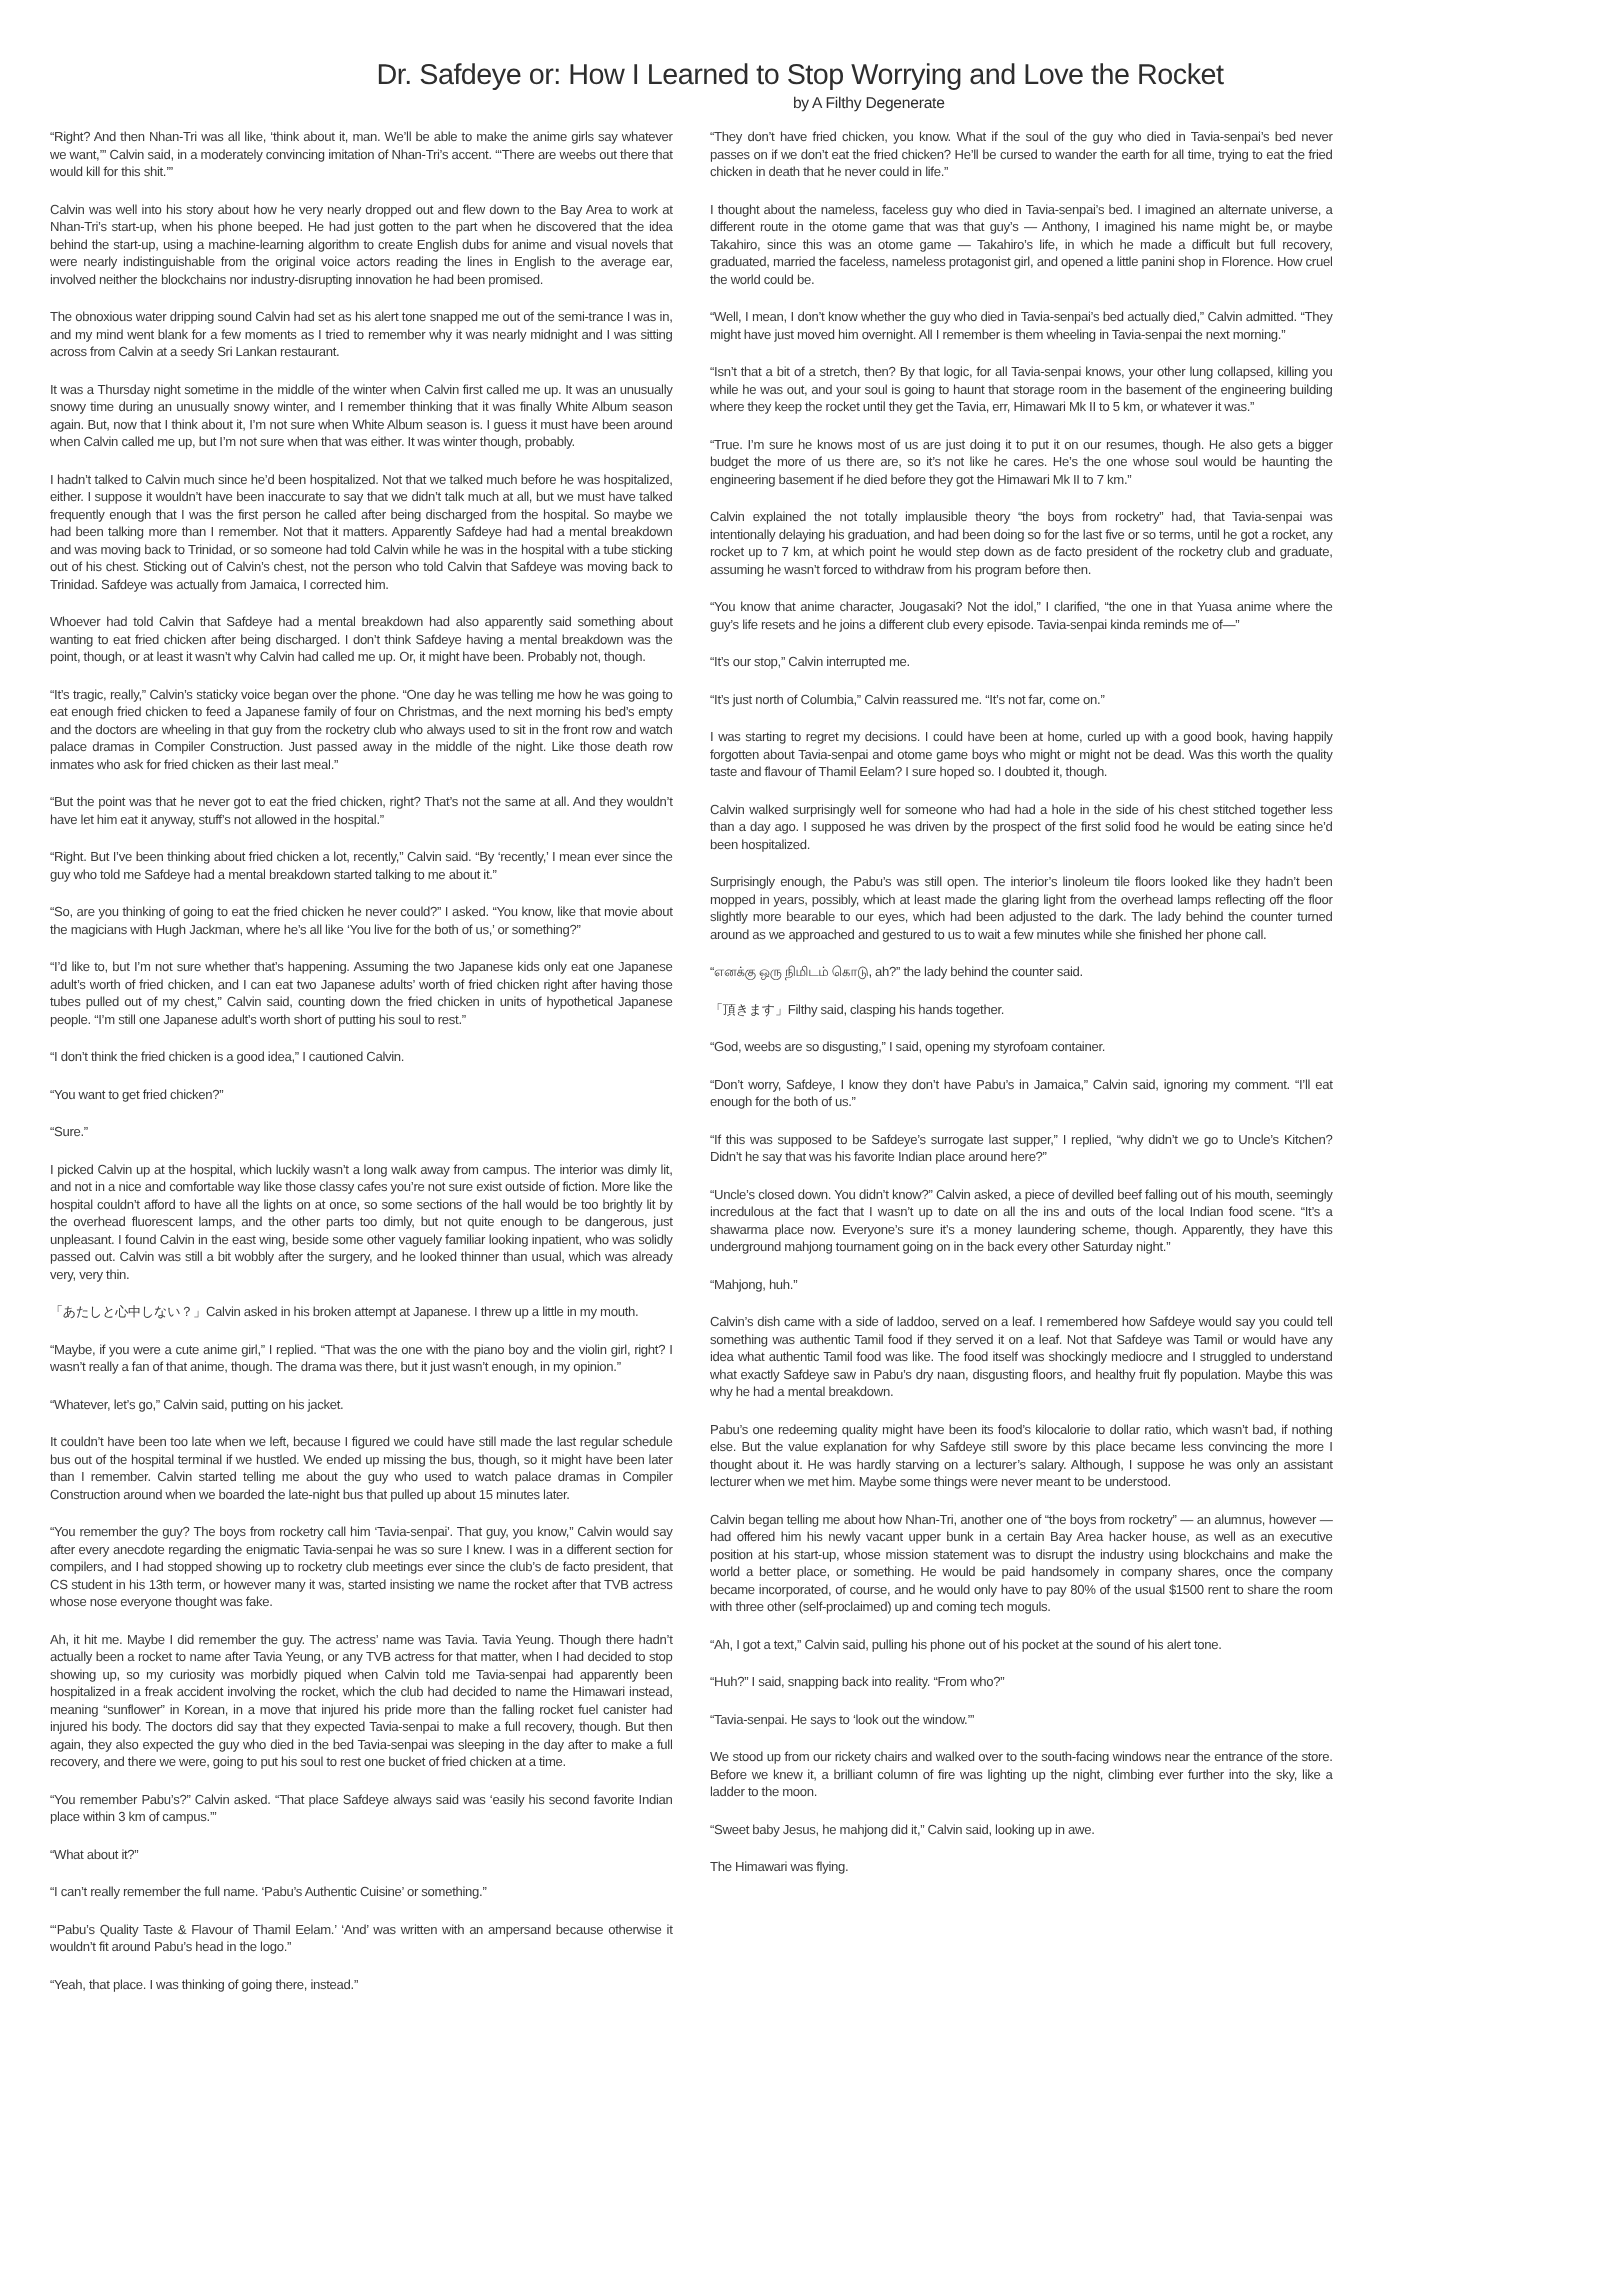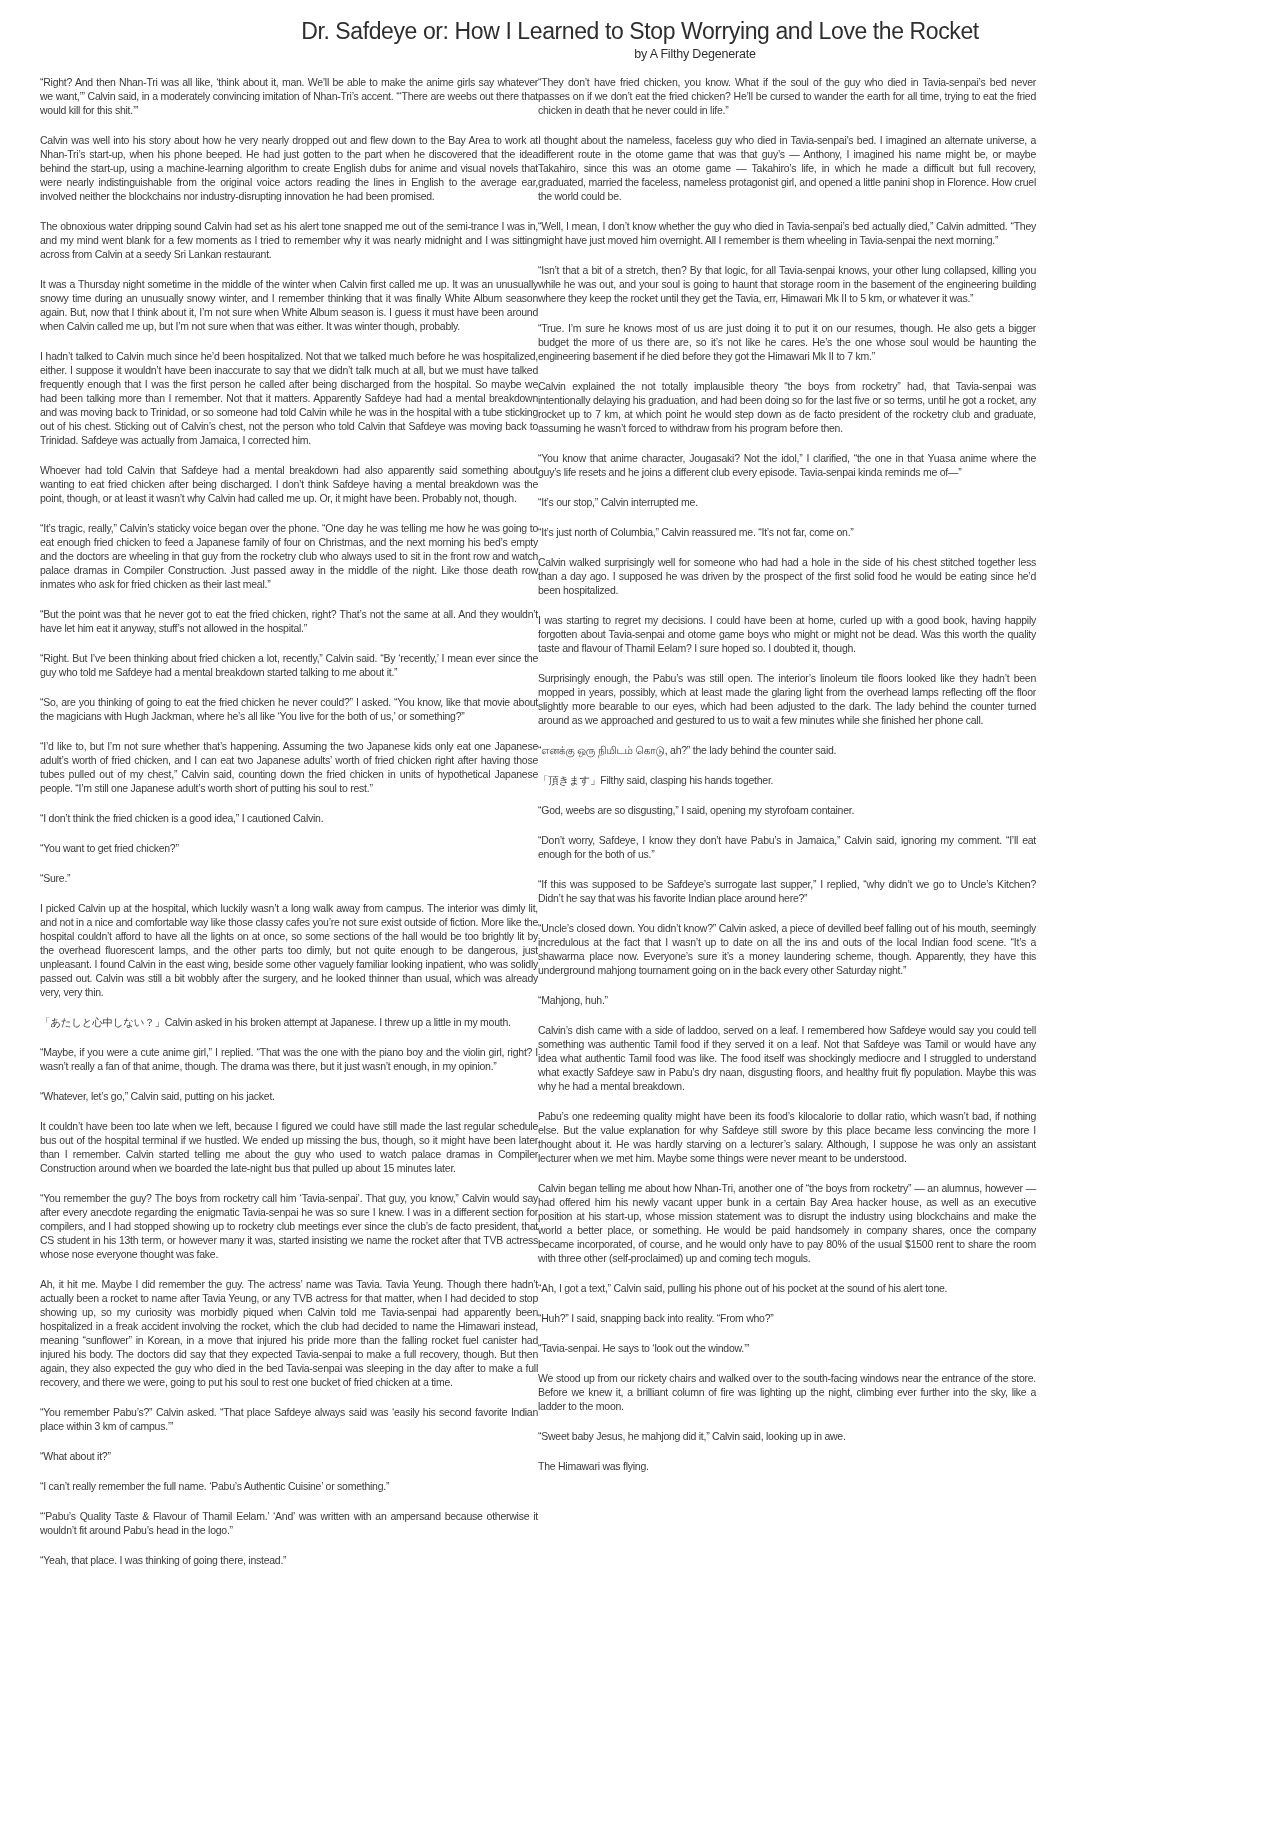--- a/index.html
+++ b/index.html
@@ -11,40 +11,41 @@
     position: relative;
     width: 1280px;
     height: 1829px;
     background: #ffffff;
     overflow: hidden;
     font-family: "Liberation Sans", sans-serif;
     color: #3a3a3a;
   }
   .title {
     margin: 0;
-    padding-top: 18px;
+    padding-top: 46px;
     text-align: center;
     font-size: 23px;
     font-weight: 400;
     letter-spacing: -0.4px;
     color: #2e2e2e;
     white-space: nowrap;
   }
   .byline {
     position: relative;
     left: 55px;
     text-align: center;
     font-size: 12.5px;
     letter-spacing: -0.2px;
     color: #2e2e2e;
     margin-top: 2px;
     margin-bottom: 14px;
   }
   .columns {
     display: flex;
+    gap: 30px;
     margin-left: 40px;
     width: 1026px;
   }
   .col {
     width: 498px;
     flex: 0 0 498px;
   }
   .para {
     margin: 0 0 16px 0;
     font-size: 10.5px;
@@ -92,22 +93,22 @@
     <div class="col">
         <p class="para">“They don’t have fried chicken, you know. What if the soul of the guy who died in Tavia-senpai’s bed never passes on if we don’t eat the fried chicken? He’ll be cursed to wander the earth for all time, trying to eat the fried chicken in death that he never could in life.”</p>
         <p class="para">I thought about the nameless, faceless guy who died in Tavia-senpai’s bed. I imagined an alternate universe, a different route in the otome game that was that guy’s — Anthony, I imagined his name might be, or maybe Takahiro, since this was an otome game — Takahiro’s life, in which he made a difficult but full recovery, graduated, married the faceless, nameless protagonist girl, and opened a little panini shop in Florence. How cruel the world could be.</p>
         <p class="para">“Well, I mean, I don’t know whether the guy who died in Tavia-senpai’s bed actually died,” Calvin admitted. “They might have just moved him overnight. All I remember is them wheeling in Tavia-senpai the next morning.”</p>
         <p class="para">“Isn’t that a bit of a stretch, then? By that logic, for all Tavia-senpai knows, your other lung collapsed, killing you while he was out, and your soul is going to haunt that storage room in the basement of the engineering building where they keep the rocket until they get the Tavia, err, Himawari Mk II to 5 km, or whatever it was.”</p>
         <p class="para">“True. I’m sure he knows most of us are just doing it to put it on our resumes, though. He also gets a bigger budget the more of us there are, so it’s not like he cares. He’s the one whose soul would be haunting the engineering basement if he died before they got the Himawari Mk II to 7 km.”</p>
         <p class="para">Calvin explained the not totally implausible theory “the boys from rocketry” had, that Tavia-senpai was intentionally delaying his graduation, and had been doing so for the last five or so terms, until he got a rocket, any rocket up to 7 km, at which point he would step down as de facto president of the rocketry club and graduate, assuming he wasn’t forced to withdraw from his program before then.</p>
         <p class="para">“You know that anime character, Jougasaki? Not the idol,” I clarified, “the one in that Yuasa anime where the guy’s life resets and he joins a different club every episode. Tavia-senpai kinda reminds me of—”</p>
         <p class="para">“It’s our stop,” Calvin interrupted me.</p>
         <p class="para">“It’s just north of Columbia,” Calvin reassured me. “It’s not far, come on.”</p>
+        <p class="para">I was starting to regret my decisions. I could have been at home, curled up with a good book, having happily forgotten about Tavia-senpai and otome game boys who might or might not be dead. Was this worth the quality taste and flavour of Thamil Eelam? I sure hoped so. I doubted it, though.</p>
         <p class="para">Calvin walked surprisingly well for someone who had had a hole in the side of his chest stitched together less than a day ago. I supposed he was driven by the prospect of the first solid food he would be eating since he’d been hospitalized.</p>
-        <p class="para">I was starting to regret my decisions. I could have been at home, curled up with a good book, having happily forgotten about Tavia-senpai and otome game boys who might or might not be dead. Was this worth the quality taste and flavour of Thamil Eelam? I sure hoped so. I doubted it, though.</p>
         <p class="para">Surprisingly enough, the Pabu’s was still open. The interior’s linoleum tile floors looked like they hadn’t been mopped in years, possibly, which at least made the glaring light from the overhead lamps reflecting off the floor slightly more bearable to our eyes, which had been adjusted to the dark. The lady behind the counter turned around as we approached and gestured to us to wait a few minutes while she finished her phone call.</p>
         <p class="para">“எனக்கு ஒரு நிமிடம் கொடு, ah?” the lady behind the counter said.</p>
         <p class="para">「頂きます」Filthy said, clasping his hands together.</p>
         <p class="para">“God, weebs are so disgusting,” I said, opening my styrofoam container.</p>
         <p class="para">“Don’t worry, Safdeye, I know they don’t have Pabu’s in Jamaica,” Calvin said, ignoring my comment. “I’ll eat enough for the both of us.”</p>
         <p class="para">“If this was supposed to be Safdeye’s surrogate last supper,” I replied, “why didn’t we go to Uncle’s Kitchen? Didn’t he say that was his favorite Indian place around here?”</p>
         <p class="para">“Uncle’s closed down. You didn’t know?” Calvin asked, a piece of devilled beef falling out of his mouth, seemingly incredulous at the fact that I wasn’t up to date on all the ins and outs of the local Indian food scene. “It’s a shawarma place now. Everyone’s sure it’s a money laundering scheme, though. Apparently, they have this underground mahjong tournament going on in the back every other Saturday night.”</p>
         <p class="para">“Mahjong, huh.”</p>
         <p class="para">Calvin’s dish came with a side of laddoo, served on a leaf. I remembered how Safdeye would say you could tell something was authentic Tamil food if they served it on a leaf. Not that Safdeye was Tamil or would have any idea what authentic Tamil food was like. The food itself was shockingly mediocre and I struggled to understand what exactly Safdeye saw in Pabu’s dry naan, disgusting floors, and healthy fruit fly population. Maybe this was why he had a mental breakdown.</p>
         <p class="para">Pabu’s one redeeming quality might have been its food’s kilocalorie to dollar ratio, which wasn’t bad, if nothing else. But the value explanation for why Safdeye still swore by this place became less convincing the more I thought about it. He was hardly starving on a lecturer’s salary. Although, I suppose he was only an assistant lecturer when we met him. Maybe some things were never meant to be understood.</p>

